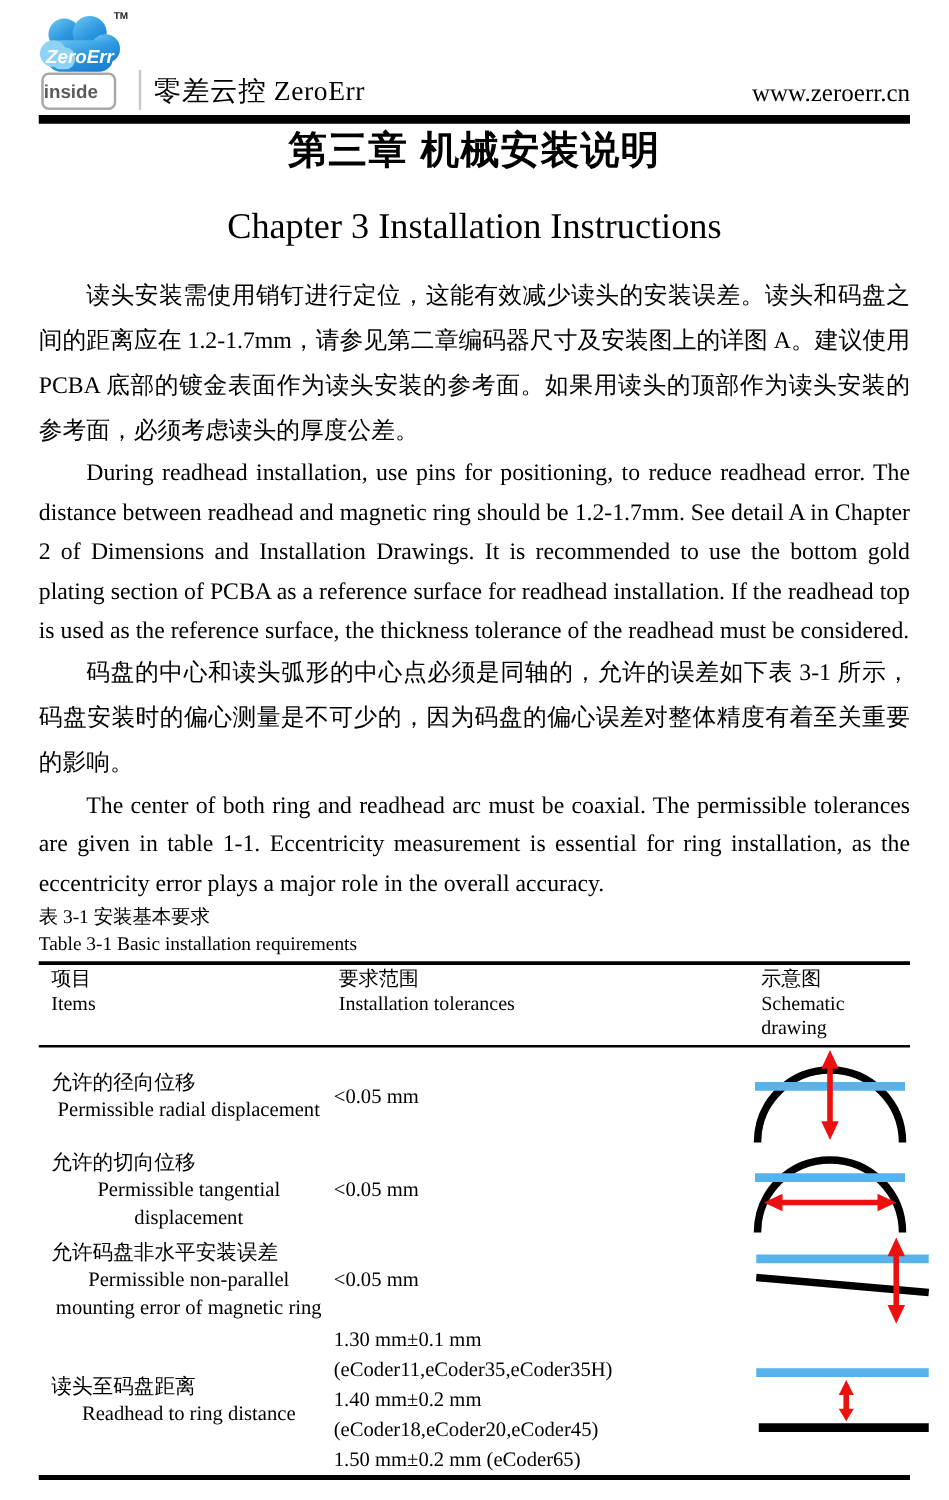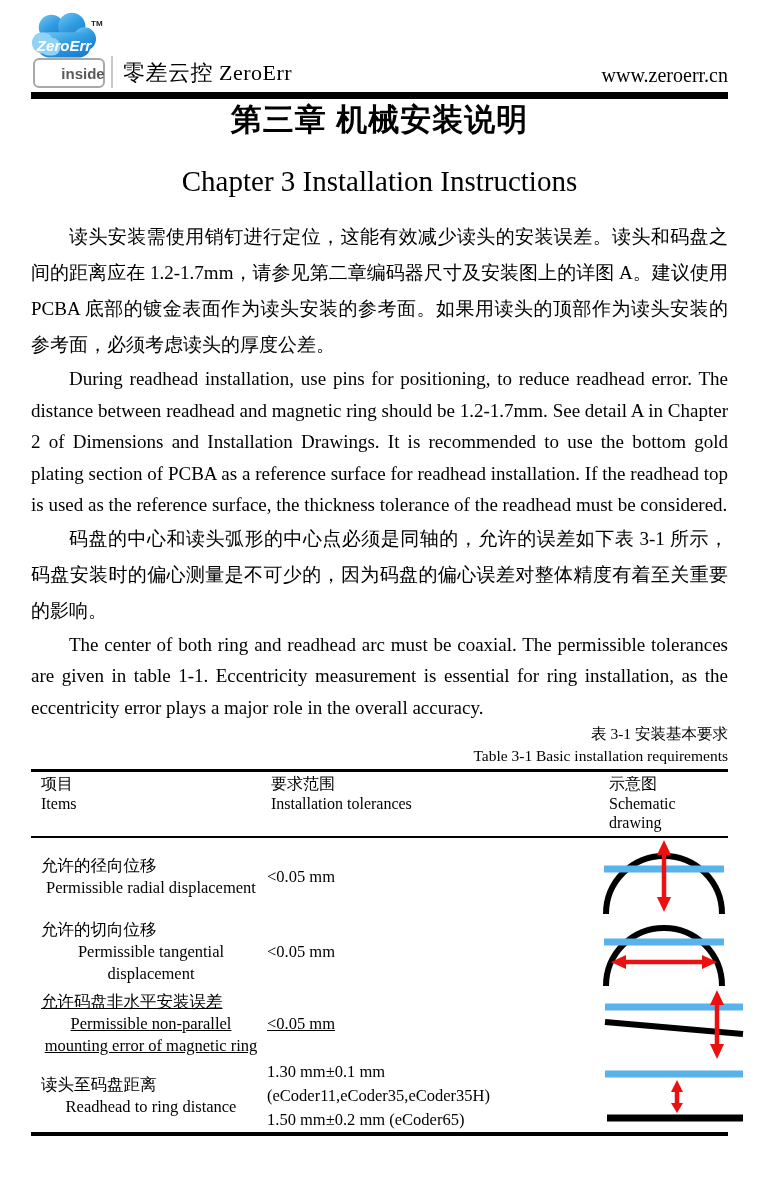--- a/index.html
+++ b/index.html
@@ -7,52 +7,51 @@
   .page {
     position:relative; width:759px; height:1200px; margin:0 auto;
     background:#fff; color:#000; overflow:hidden;
     font-family:"Liberation Serif", serif;
     padding:0 31px;
   }
   
   .header-row { display:flex; align-items:flex-end; margin-top:8px; height:80px; }
   .logo { position:relative; width:74px; height:80px; flex:0 0 auto; }
   .cloud-svg { position:absolute; top:2px; left:0; width:66px; height:56px; z-index:2; }
-  .tm-mark { position:absolute; top:11px; left:60px; font-family:"Liberation Sans",sans-serif; font-size:8px; font-weight:bold; color:#222; z-index:3; }
+  .tm-mark { position:absolute; top:0; left:60px; font-family:"Liberation Sans",sans-serif; font-size:8px; font-weight:bold; color:#222; z-index:3; }
   .inside-box {
-    position:absolute; bottom:0; left:2px; width:72px; height:30px;
+    position:absolute; bottom:0; left:2px; width:60px; height:30px;
     background:#fff; border:2px solid #a8a8a8; border-radius:6px;
-    display:flex; align-items:center; justify-content:center;
+    display:flex; align-items:center; 
     font-family:"Liberation Sans",sans-serif; font-weight:bold; font-size:15px; color:#5a5a5a;
     z-index:1;
-    padding-left:28px;
   }
   .brand-divider { width:2px; height:32px; background:#c9c9c9; margin:0 10px 0 6px; flex:0 0 auto; }
   .brand-text { font-size:22px; line-height:1; padding-bottom:4px; letter-spacing:0.5px; }
   .website { margin-left:auto; font-size:20px; line-height:1; padding-bottom:3px; }
   .header-rule { height:7px; background:#000; margin-top:4px; }
   
   .title-zh { text-align:center; font-family:"Liberation Sans",sans-serif; font-weight:bold; font-size:31px; line-height:42px; letter-spacing:1px; }
   .title-en { margin-top:20px; text-align:center; font-size:29px; line-height:40px; font-weight:normal; }
   
   .body-text { margin-top:18px; }
   .para { font-size:19px; text-align:justify; text-justify:inter-ideograph; }
   .para-zh { line-height:36px; text-indent:38px; }
   .para-en { line-height:31.5px; text-indent:38px;font-family:Liberation Serif, serif; }
   
-  .tcaption { text-align:right; font-size:15.5px; line-height:22px; }
+  .tcaption { text-align:left; font-size:15.5px; line-height:22px; }
   
   .ttable { margin-top:2px; border-top:3px solid #000; border-bottom:4px solid #000; }
   .thead { display:grid; grid-template-columns:230px 338px 1fr; border-bottom:2px solid #000; padding:2px 0 3px; }
   .thead .hcell { padding-left:10px; }
   .h-zh { font-size:16px; line-height:19.5px; }
   .h-en { font-size:16px; line-height:19.5px; }
   .tbody .trow { display:grid; grid-template-columns:230px 338px 1fr; align-items:center; }
   .trow.r1 { min-height:66px; } .trow.r2 { min-height:66px; }
-  .trow.r3 { min-height:68px;text-decoration:underline; } .trow.r4 { min-height:64px; }
+  .trow.r3 { min-height:68px; } .trow.r4 { min-height:64px; }
   .tcell.c1 { padding-left:10px; }
   .item-zh { font-size:16.5px; line-height:22px; }
   .item-en { font-size:16.5px; line-height:22px;text-align:center; }
   .tcell.c2 { padding-left:6px; }
   .tol-line { font-size:16.5px; line-height:24px; }
   .tcell.c3 { display:flex; justify-content:center; align-items:center; padding-right:2px; }
   .schem { display:block; }
 </style>
 </head>
 <body>
@@ -176,20 +175,21 @@
 </div>
   </div>
 
   <div class="trow r4">
     <div class="tcell c1">
       <div class="item-zh">读头至码盘距离</div>
       <div class="item-en">Readhead to ring distance</div>
     </div>
     <div class="tcell c2">
             <div class="tol-line">1.30 mm±0.1 mm (eCoder11,eCoder35,eCoder35H)</div>
+            <div class="tol-line">1.40 mm±0.2 mm (eCoder18,eCoder20,eCoder45)</div>
             <div class="tol-line">1.50 mm±0.2 mm (eCoder65)</div>
           </div>
     <div class="tcell c3">
   <svg class="schem" width="150" height="62" viewBox="0 0 150 62">
     <line x1="6" y1="9" x2="144" y2="9" stroke="var(--schem-blue)" stroke-width="7"></line>
     <line x1="8" y1="53" x2="144" y2="53" stroke="var(--schem-black)" stroke-width="7"></line>
     <line x1="78" y1="23" x2="78" y2="42" stroke="var(--schem-red)" stroke-width="4.5"></line>
     <polygon points="78,15 72,27 84,27" fill="var(--schem-red)"></polygon>
     <polygon points="78,48 72,38 84,38" fill="var(--schem-red)"></polygon>
   </svg>

